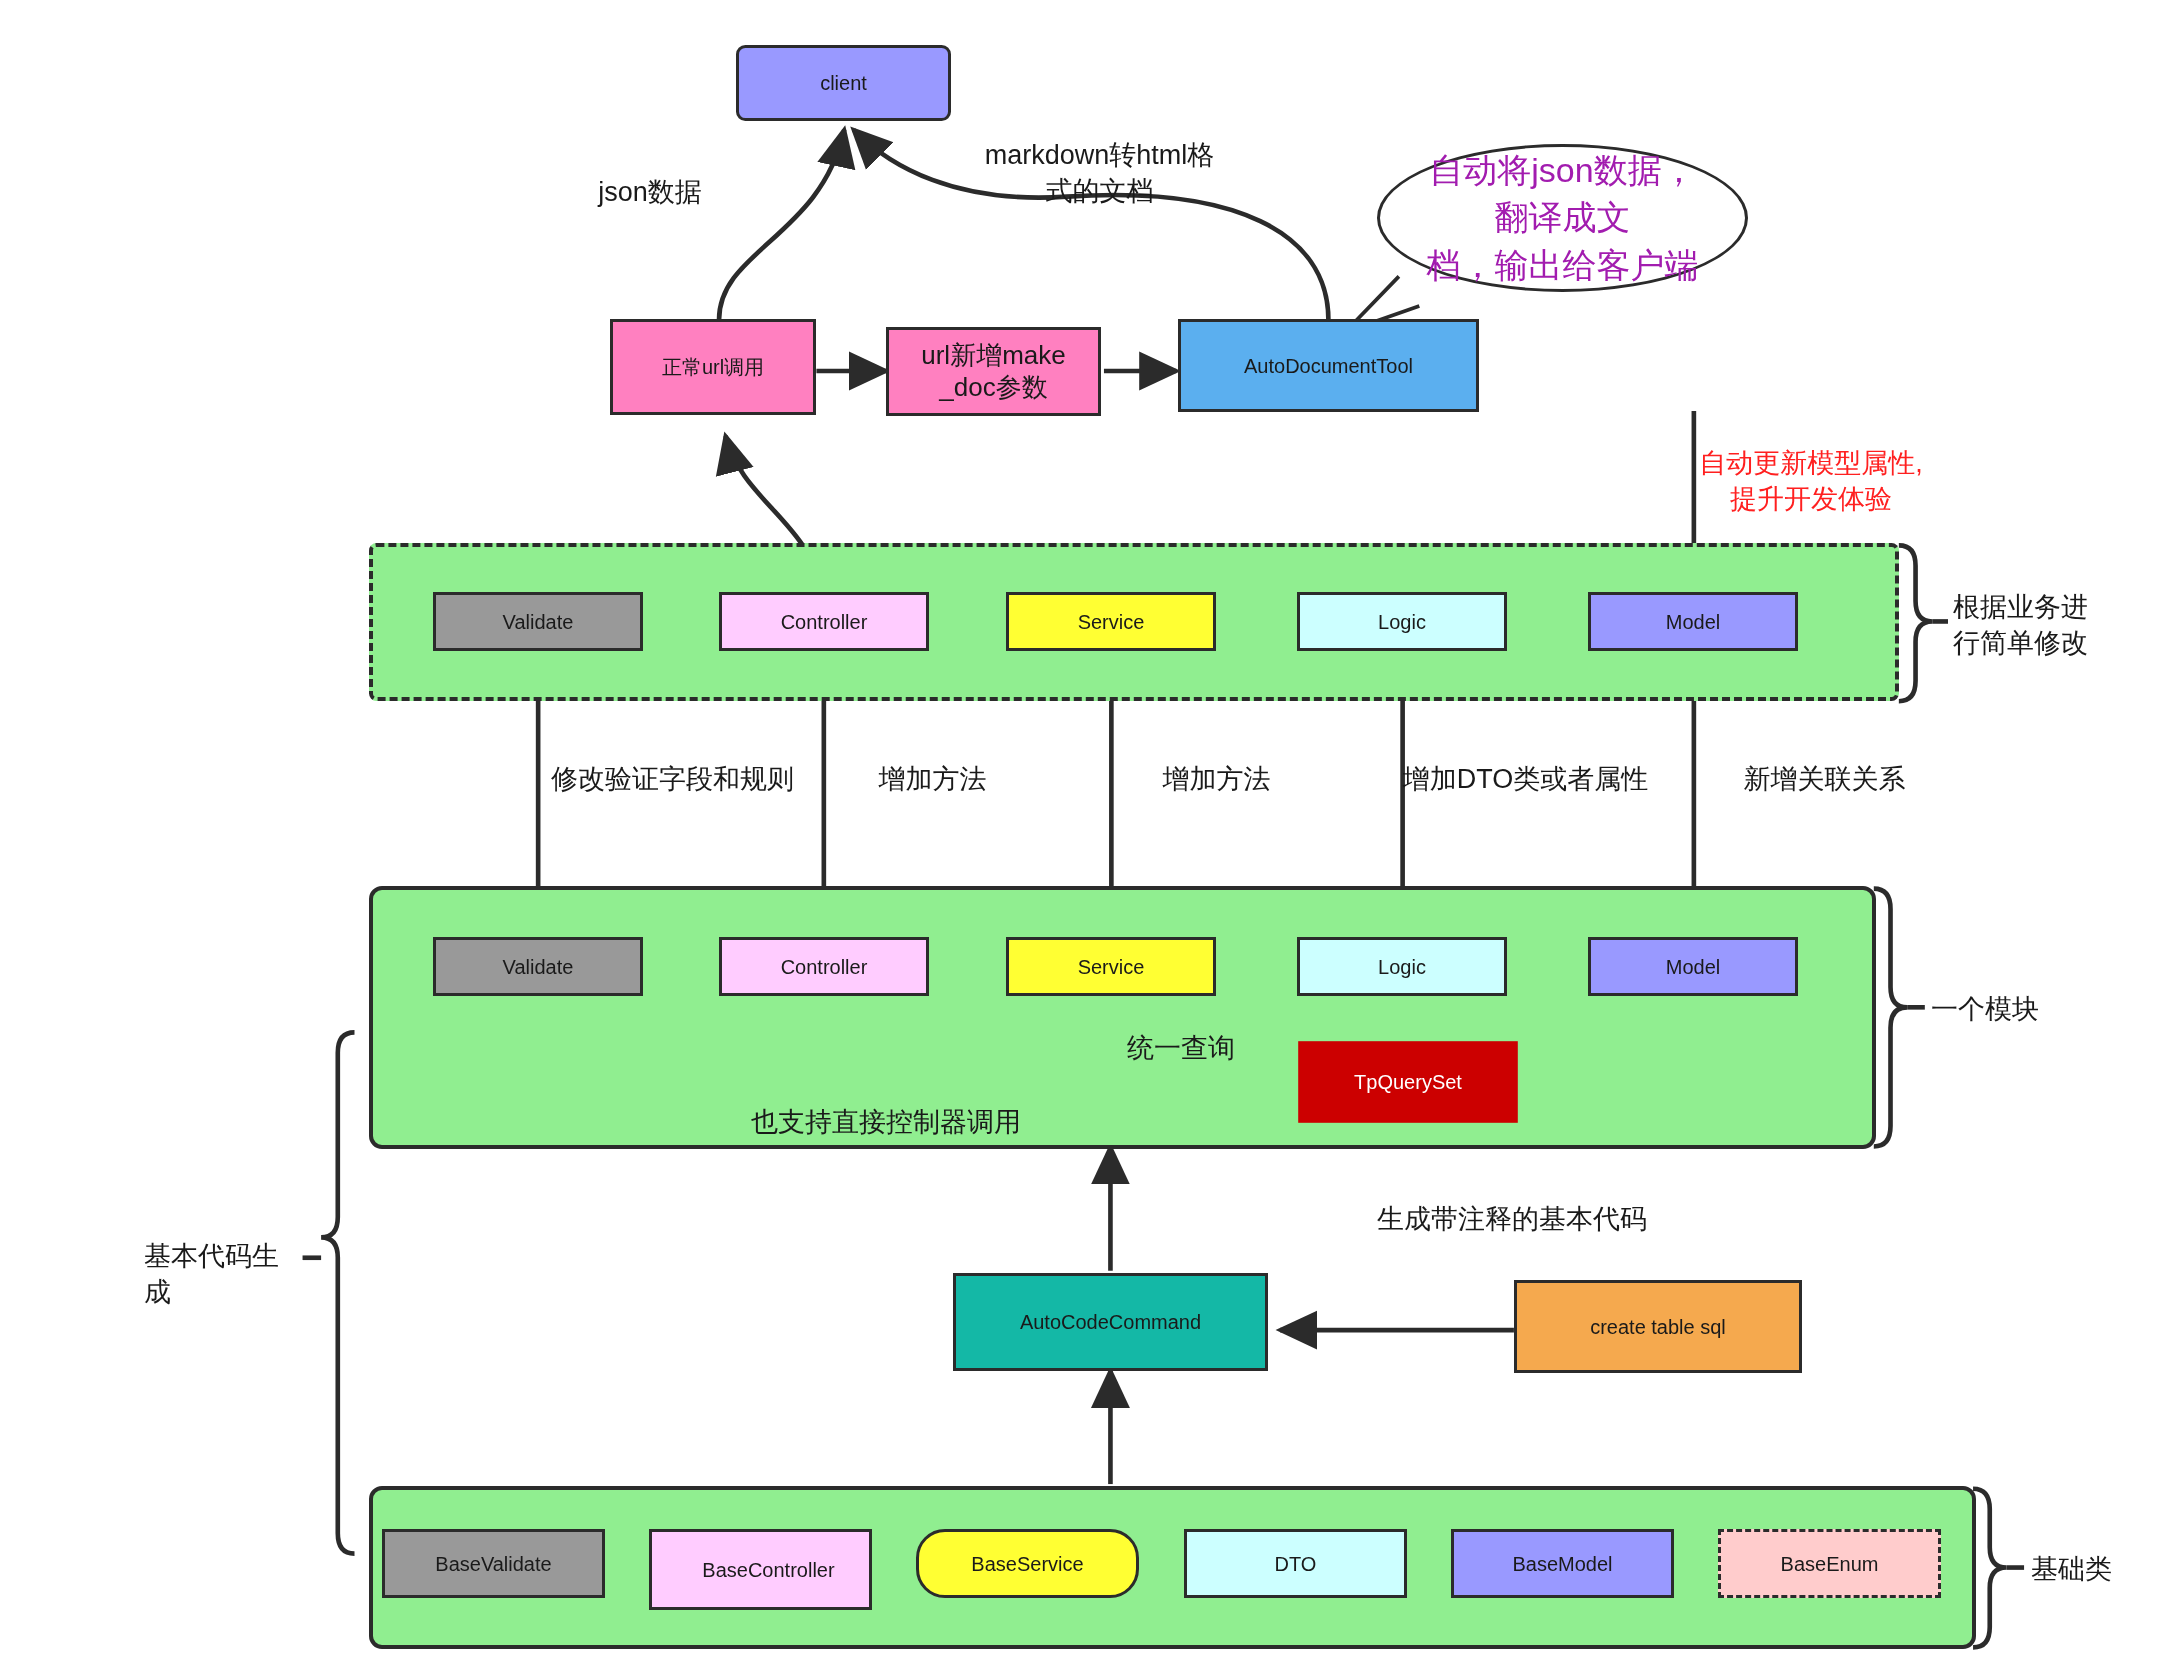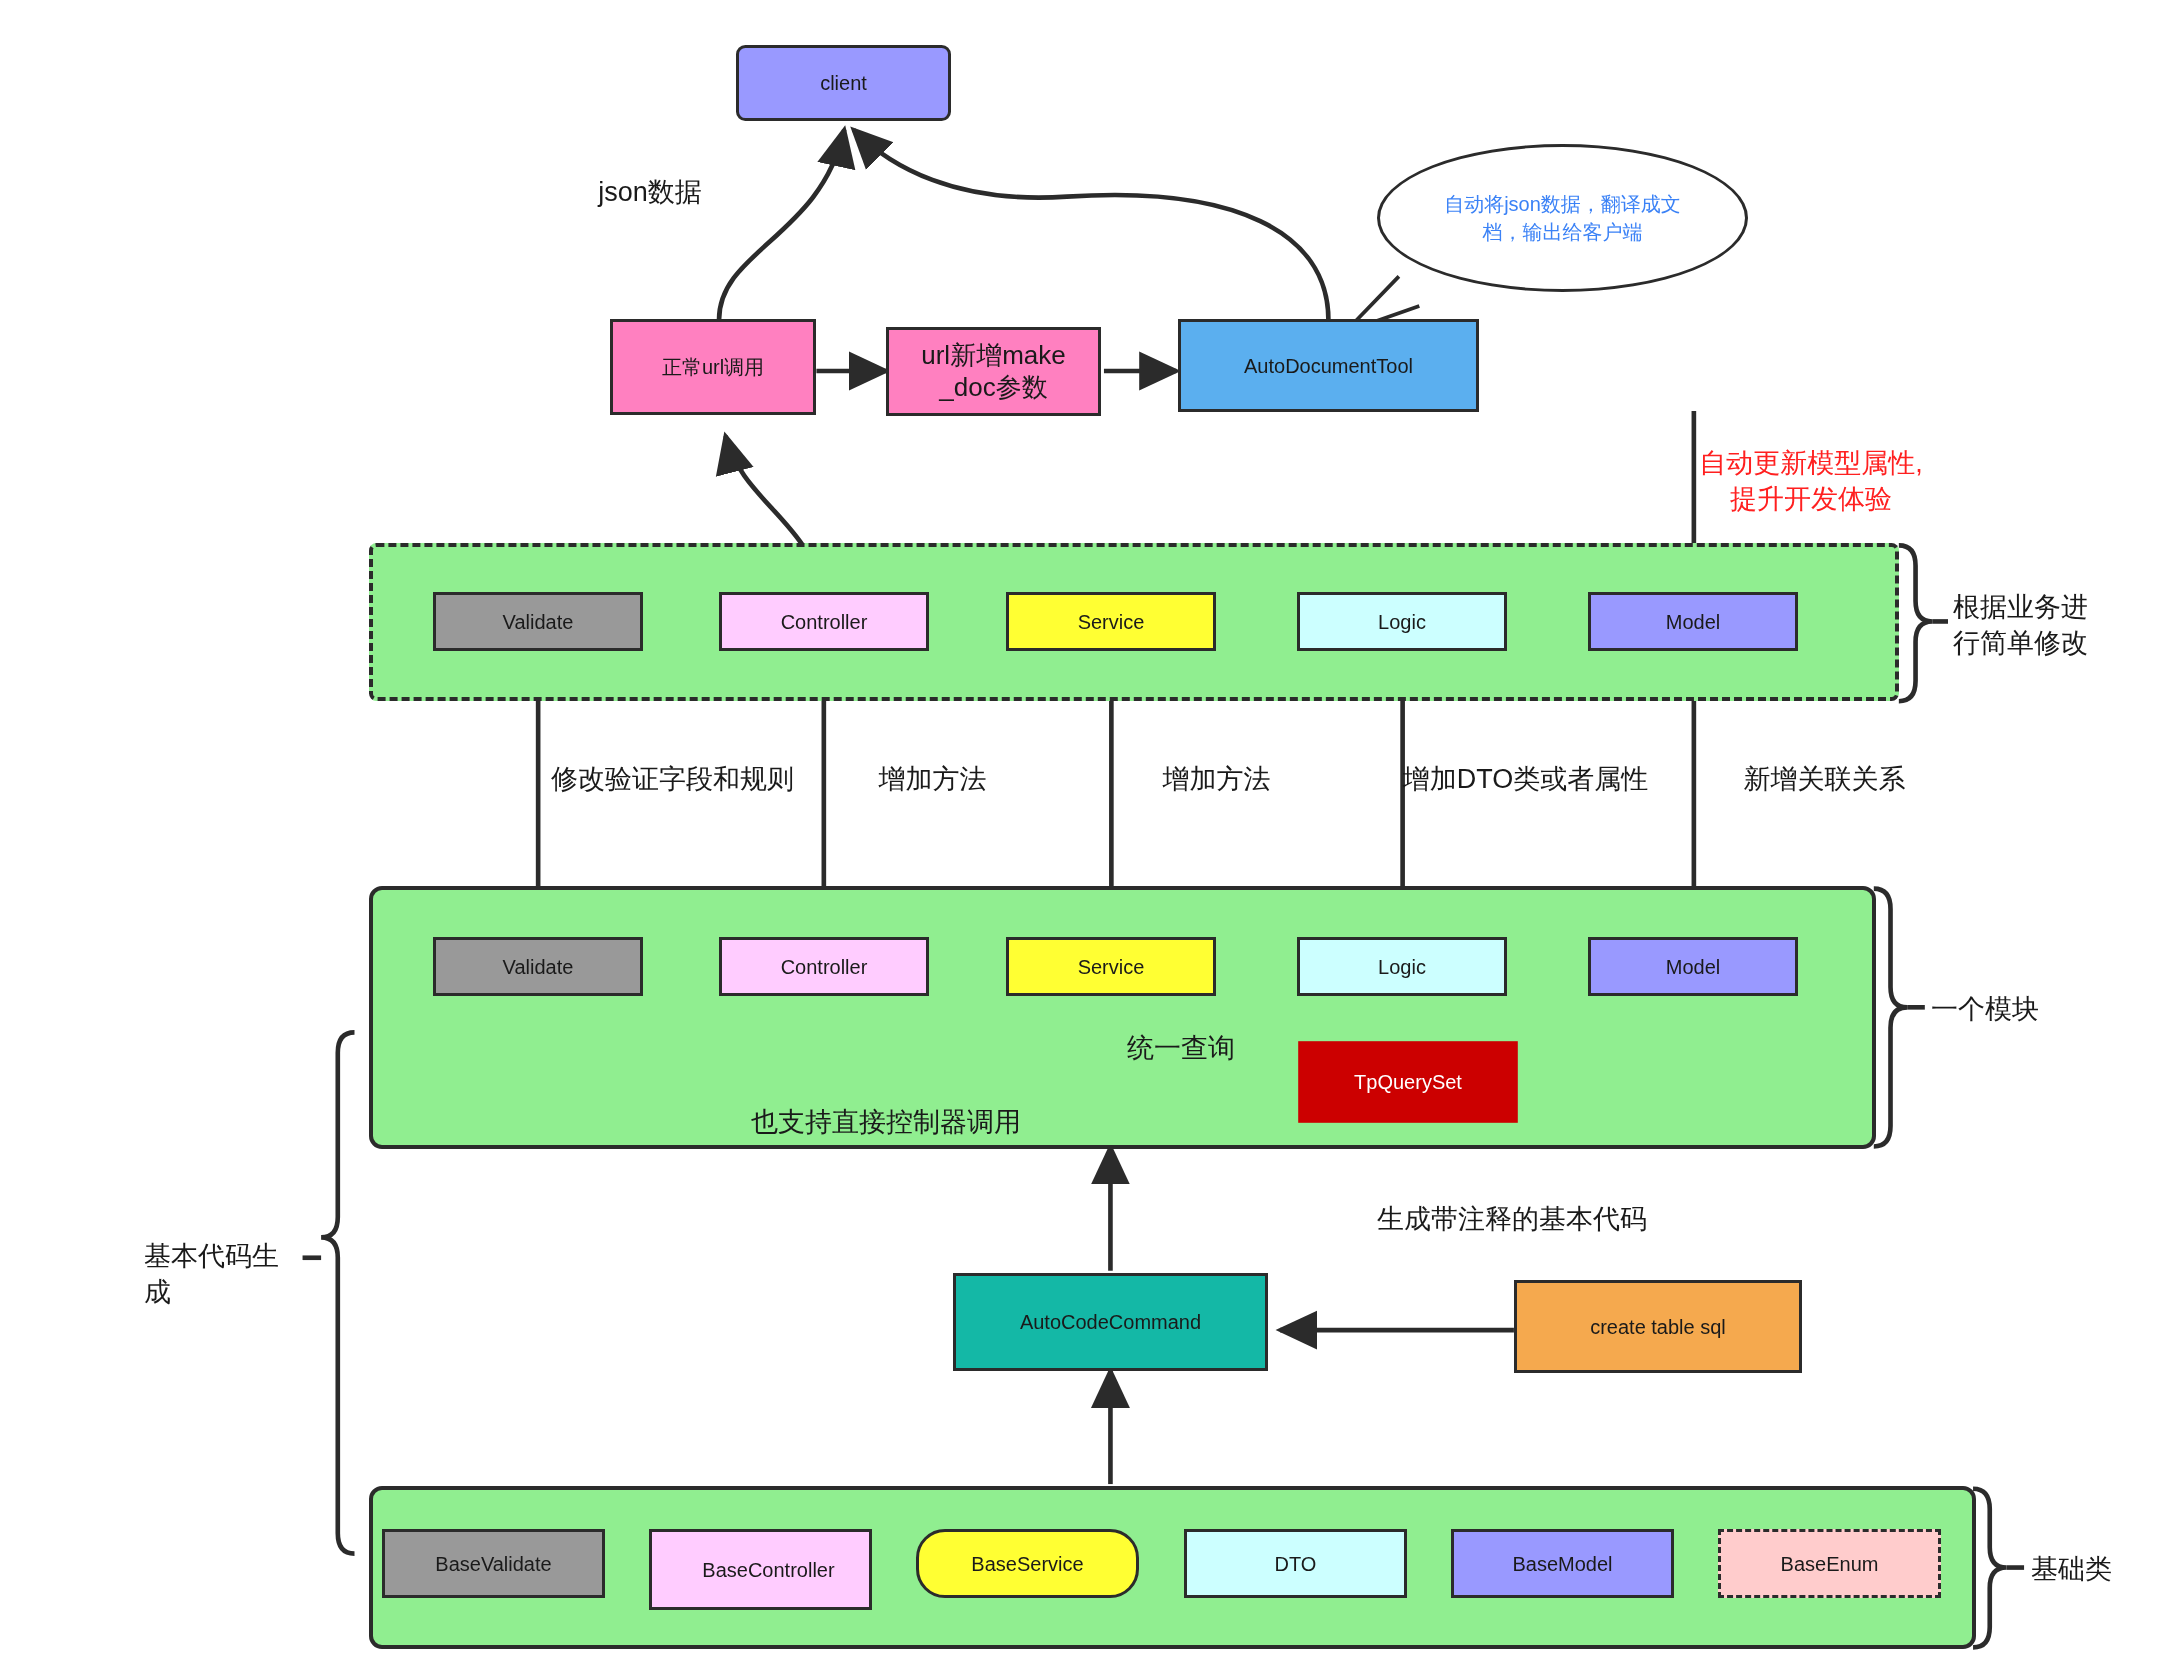--- a/index.html
+++ b/index.html
@@ -58,22 +58,22 @@
   .bubble {
     position: absolute;
     box-sizing: border-box;
     border: 3.7px solid #2b2b2b;
     border-radius: 50%;
     background: #ffffff;
     display: flex;
     align-items: center;
     justify-content: center;
     text-align: center;
-    color: #3b82f6;
-    font-size: 20px;
+    color: #a21caf;
+    font-size: 34px;
     line-height: 1.4;
     white-space: pre-line;
   }
 </style>
 </head>
 <body>
 
 <div id="canvas">
 
   <svg class="layer" viewBox="0 0 2351 1808">
@@ -182,20 +182,22 @@
 
   <div class="node" style="left:382px; top:1529px; width:223px; height:69px; background:#999999;">BaseValidate</div>
   <div class="node" style="left:649px; top:1529px; width:223px; height:81px; background:#FFCCFF;padding-left:16px;">BaseController</div>
   <div class="node" style="left:916px; top:1529px; width:223px; height:69px; background:#FFFF33;border-radius:29px;">BaseService</div>
   <div class="node" style="left:1184px; top:1529px; width:223px; height:69px; background:#CCFFFF;">DTO</div>
   <div class="node" style="left:1451px; top:1529px; width:223px; height:69px; background:#9999FF;">BaseModel</div>
   <div class="node" style="left:1718px; top:1529px; width:223px; height:69px; background:#FFCCCC; border-style:dashed;">BaseEnum</div>
 
   <div class="lbl" style="left:557px; top:174px; width:186px;">json数据</div>
 
+  <div class="lbl" style="left:965px; top:137px; width:269px;">markdown转html格
+式的文档</div>
 
   <div class="lbl red" style="left:1686px; top:445px; width:250px;">自动更新模型属性,
 提升开发体验</div>
 
   <div class="lbl" style="left:538px; top:761px; width:269px;">修改验证字段和规则</div>
 
   <div class="lbl" style="left:849px; top:761px; width:167px;">增加方法</div>
 
   <div class="lbl" style="left:1133px; top:761px; width:167px;">增加方法</div>
 

